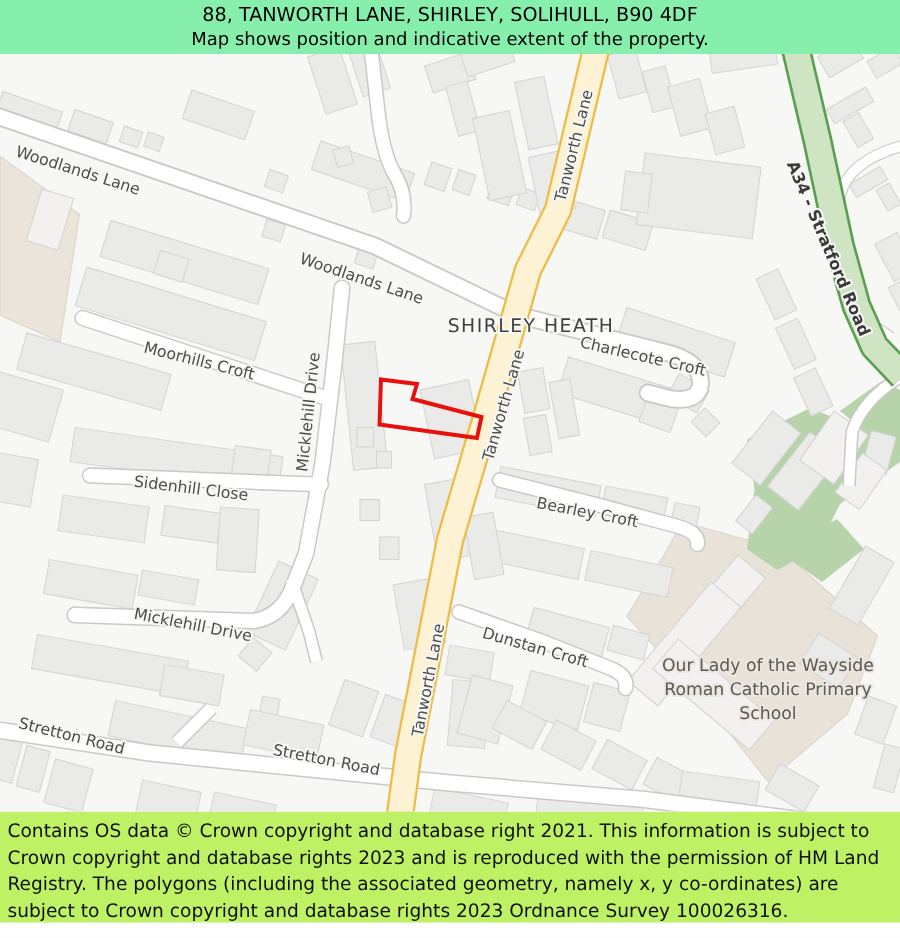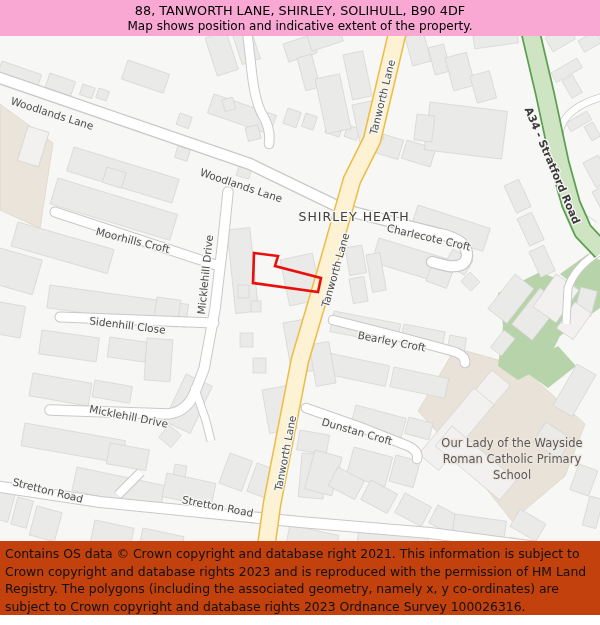--- a/index.html
+++ b/index.html
@@ -1,29 +1,29 @@
 <!DOCTYPE html>
 <html><head>
 <meta charset="utf-8">
 <style>
   html,body{margin:0;padding:0;background:#fff;}
   .page{width:600px;height:625px;font-family:"DejaVu Sans",sans-serif;background:#fff;overflow:hidden;position:relative;}
-  .header{height:36px;text-align:center;background:#f9a8d4;}
+  .header{height:36px;text-align:center;background:#86efac;}
   .header .title{font-size:12.8px;color:#000;padding-top:3px;line-height:1.25;}
   .header .subtitle{font-size:12px;color:#000;line-height:1.2;}
   .map-wrap{width:600px;height:505px;position:relative;background:#f7f7f5;}
   svg{display:block;}
   .lbl{font-size:10.5px;fill:#4c4c4c;paint-order:stroke;stroke:#f7f7f5;stroke-width:2.6px;stroke-linejoin:round;text-anchor:middle;}
   .lbl-big{font-size:12.5px;fill:#3f3f3f;letter-spacing:1px;paint-order:stroke;stroke:#f7f7f5;stroke-width:2.6px;text-anchor:middle;}
   .lbl-bold{font-weight:bold;fill:#3a3a3a;font-size:10.8px;}
   .lbl-school{font-size:11.5px;fill:#595959;paint-order:stroke;stroke:#ece6dd;stroke-width:2.4px;text-anchor:middle;}
   .rc{fill:none;stroke:#c9c9c9;stroke-linecap:butt;stroke-linejoin:round;}
   .rf{fill:none;stroke:#ffffff;stroke-linecap:butt;stroke-linejoin:round;}
   .rnd{stroke-linecap:round;}
-  .footer{padding:4px 5px 0 5px;font-size:12.4px;line-height:1.42;color:#111;background:#c2410c;}
+  .footer{padding:4px 5px 0 5px;font-size:12.4px;line-height:1.42;color:#111;background:#bef264;}
 </style>
 </head>
 <body>
 
 <div class="page">
   <div class="header">
     <div class="title">88, TANWORTH LANE, SHIRLEY, SOLIHULL, B90 4DF</div>
     <div class="subtitle">Map shows position and indicative extent of the property.</div>
   </div>
 

